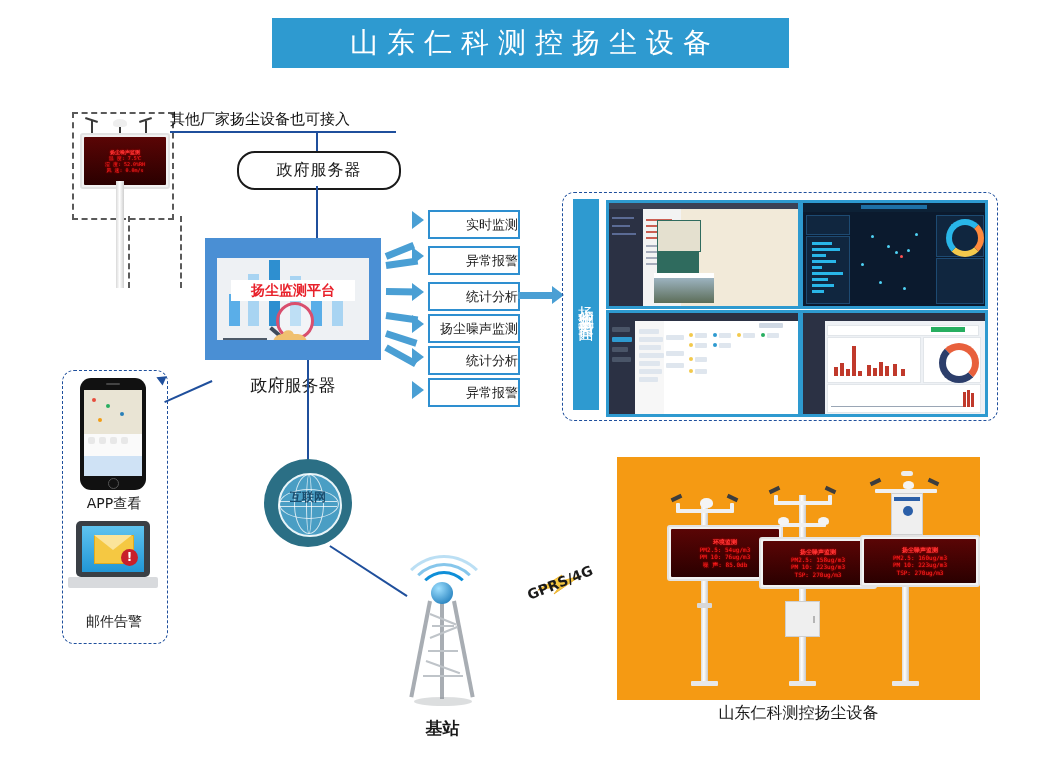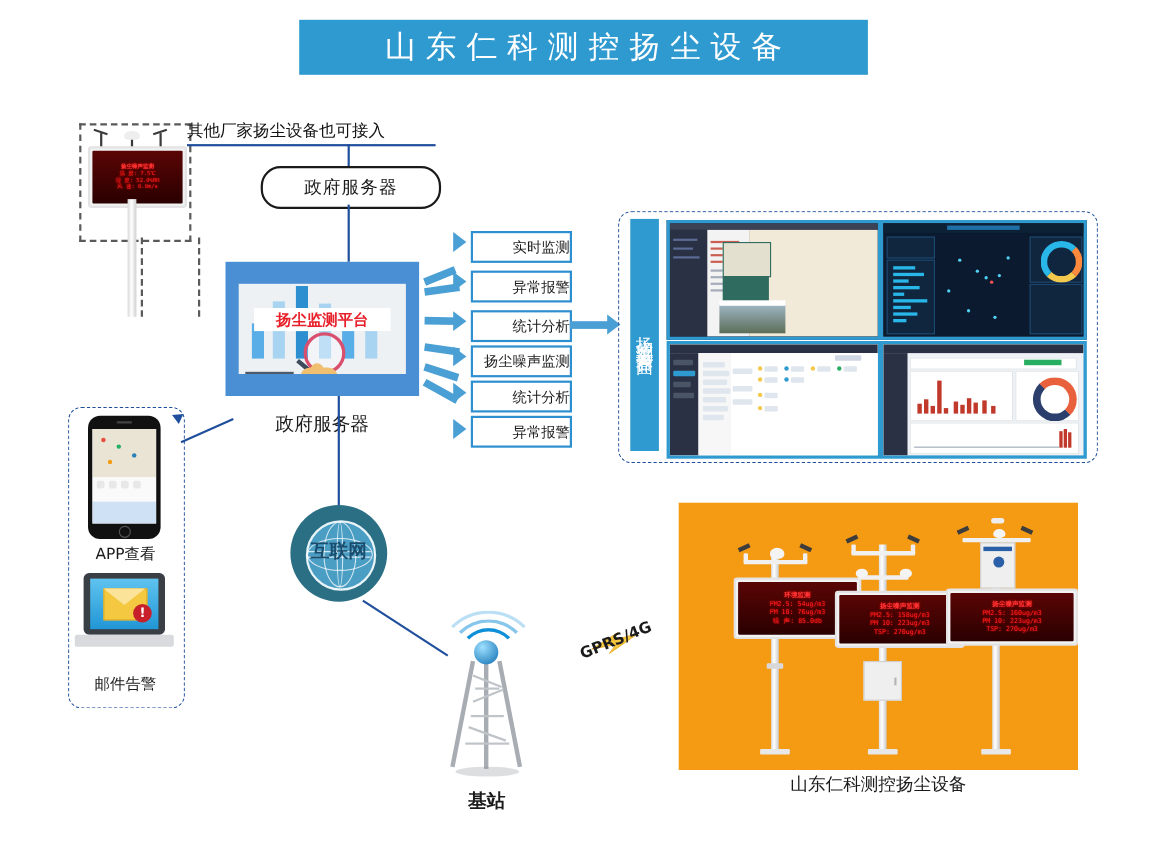--- a/index.html
+++ b/index.html
@@ -113,21 +113,21 @@
   .env-flap{position:absolute;left:12px;top:9px;width:0;height:0;border-left:19px solid transparent;
      border-right:19px solid transparent;border-top:14px solid #f9dd7a;}
   .alert{position:absolute;left:39px;top:23px;width:17px;height:17px;background:#c8202a;
      border-radius:50%;color:#fff;font-size:12px;font-weight:bold;text-align:center;line-height:17px;}
   .capt{position:absolute;text-align:center;font-size:14px;}
   
   #globe{left:264px;top:459px;width:88px;height:88px;border-radius:50%;background:#2b6f85;}
   #globe-inner{position:absolute;left:14px;top:14px;width:60px;height:60px;border-radius:50%;
      background:#4a9ec4;border:2px solid #e8f4f8;}
   .mer{position:absolute;border:1px solid rgba(255,255,255,.75);border-radius:50%;}
-  #globe-text{left:264px;top:489px;width:88px;text-align:center;color:#1a4d6e;font-size:17px;
+  #globe-text{left:264px;top:489px;width:88px;text-align:center;color:#1a4d6e;font-size:12px;
      font-weight:bold;}
   
   .wave{position:absolute;border:3px solid #0f8fd8;border-radius:50%;
      border-bottom-color:transparent;border-left-color:transparent;border-right-color:transparent;}
   #tower-ball{left:431px;top:582px;width:22px;height:22px;border-radius:50%;
      background:radial-gradient(circle at 35% 30%,#9fe0ff,#0a6cb0);}
   .leg{position:absolute;background:#a8adb3;transform-origin:top center;}
   .cross{position:absolute;background:#bfc4c9;height:2px;transform-origin:left center;}
   #tower-label{left:395px;top:717px;width:95px;text-align:center;font-size:17px;font-weight:bold;}
   #gprs{left:525px;top:588px;font-size:14px;font-weight:bold;transform:rotate(-22deg);

